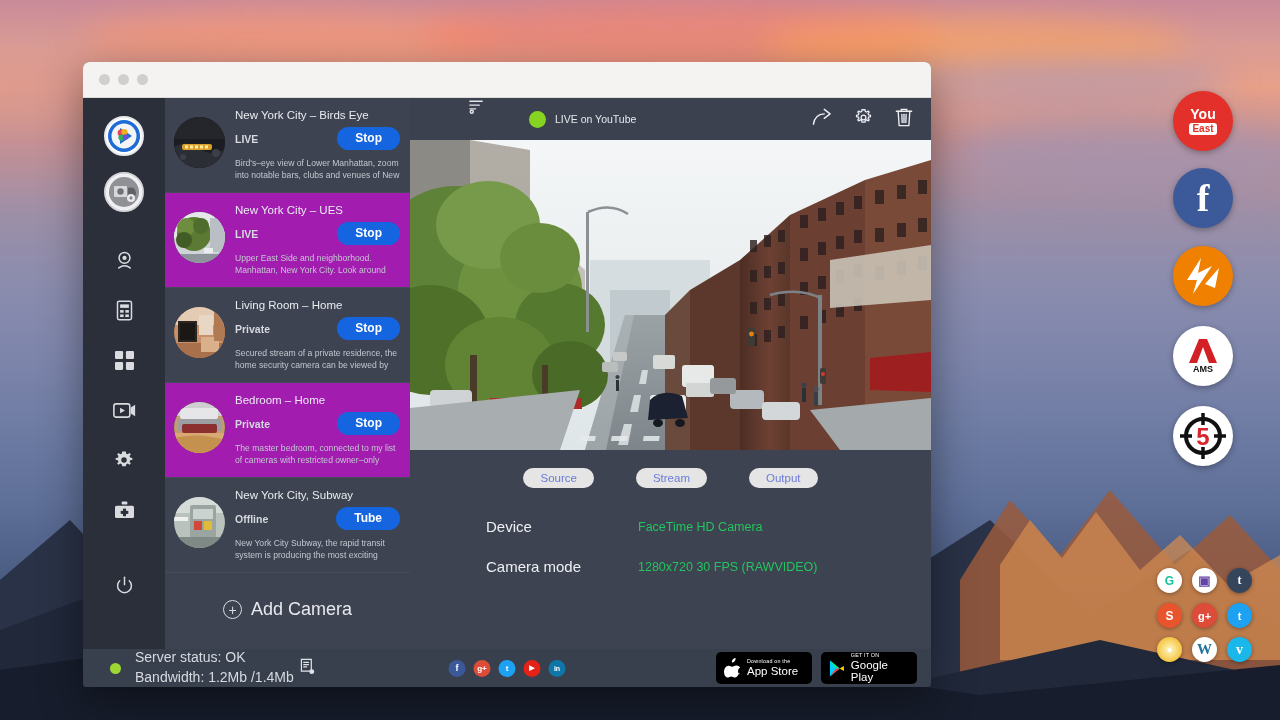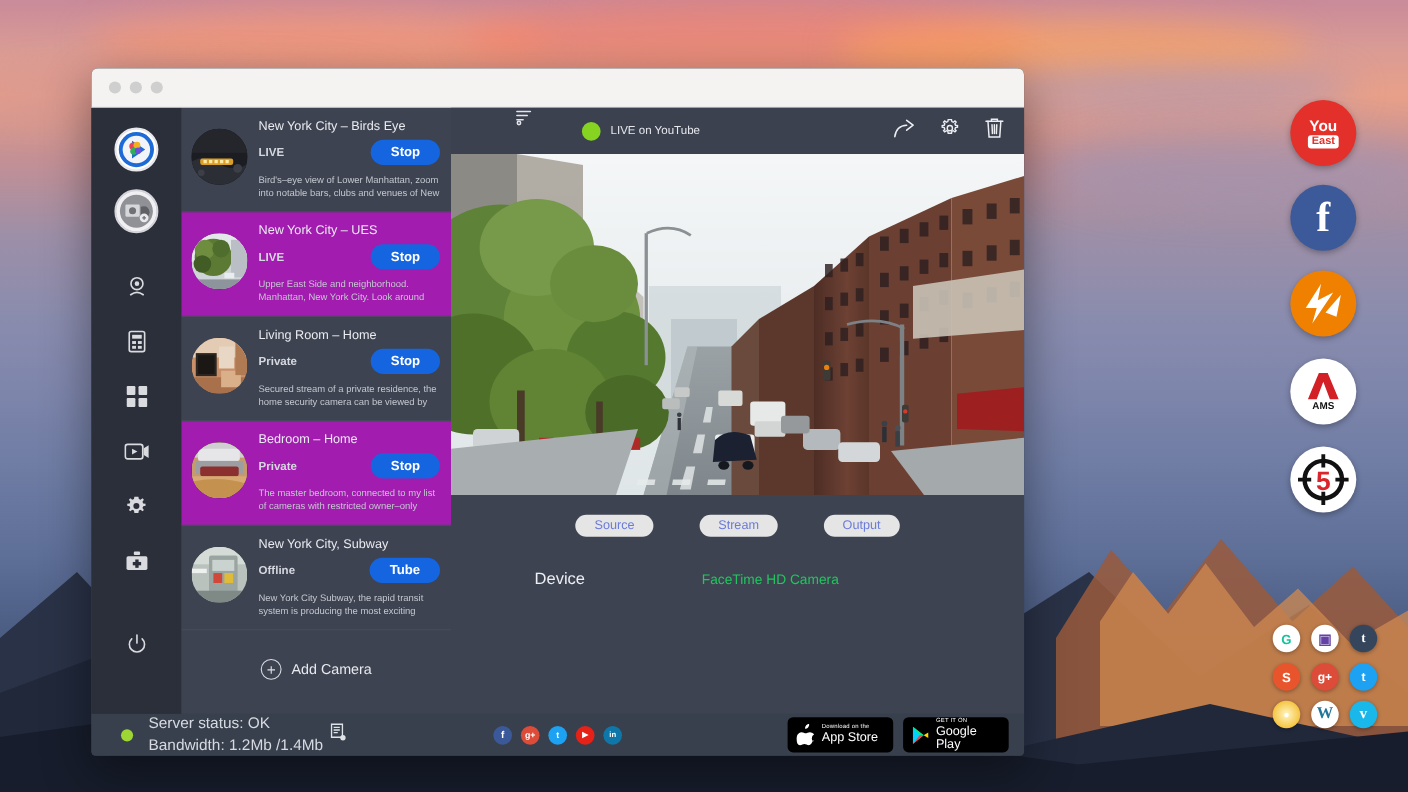--- a/index.html
+++ b/index.html
@@ -149,21 +149,21 @@
     padding: 26px 0 0 0;
     cursor: pointer;
   }
   #add-camera .plus-circle {
     width: 19px; height: 19px; border-radius: 50%;
     border: 1.4px solid #d8dbe2;
     display: flex; align-items: center; justify-content: center;
     color: #d8dbe2; font-size: 14px; line-height: 1;
     margin-right: 9px;
   }
-  #add-camera .label { color: #e7e9ee; font-size: 13px; }
+  #add-camera .label { color: #e7e9ee; font-size: 18px; }
 
   
   #main {
     flex: 1;
     background: #3d4350;
     display: flex; flex-direction: column;
     position: relative;
   }
   #topbar {
     height: 42px;
@@ -718,20 +718,24 @@
           <button class="pill">Source</button>
           <button class="pill">Stream</button>
           <button class="pill">Output</button>
         </div>
 
         <div id="details">
           <div class="detail-row">
             <div class="detail-key">Device</div>
             <div class="detail-val">FaceTime HD Camera</div>
           </div>
+          <div class="detail-row">
+            <div class="detail-key">Camera mode</div>
+            <div class="detail-val">1280x720 30 FPS (RAWVIDEO)</div>
+          </div>
         </div>
       </div>
     </div>
 
     <div id="statusbar">
       <div id="server-dot"></div>
       <div id="server-text">
         <div>Server status: OK</div>
         <div>Bandwidth: 1.2Mb /1.4Mb</div>
       </div>

